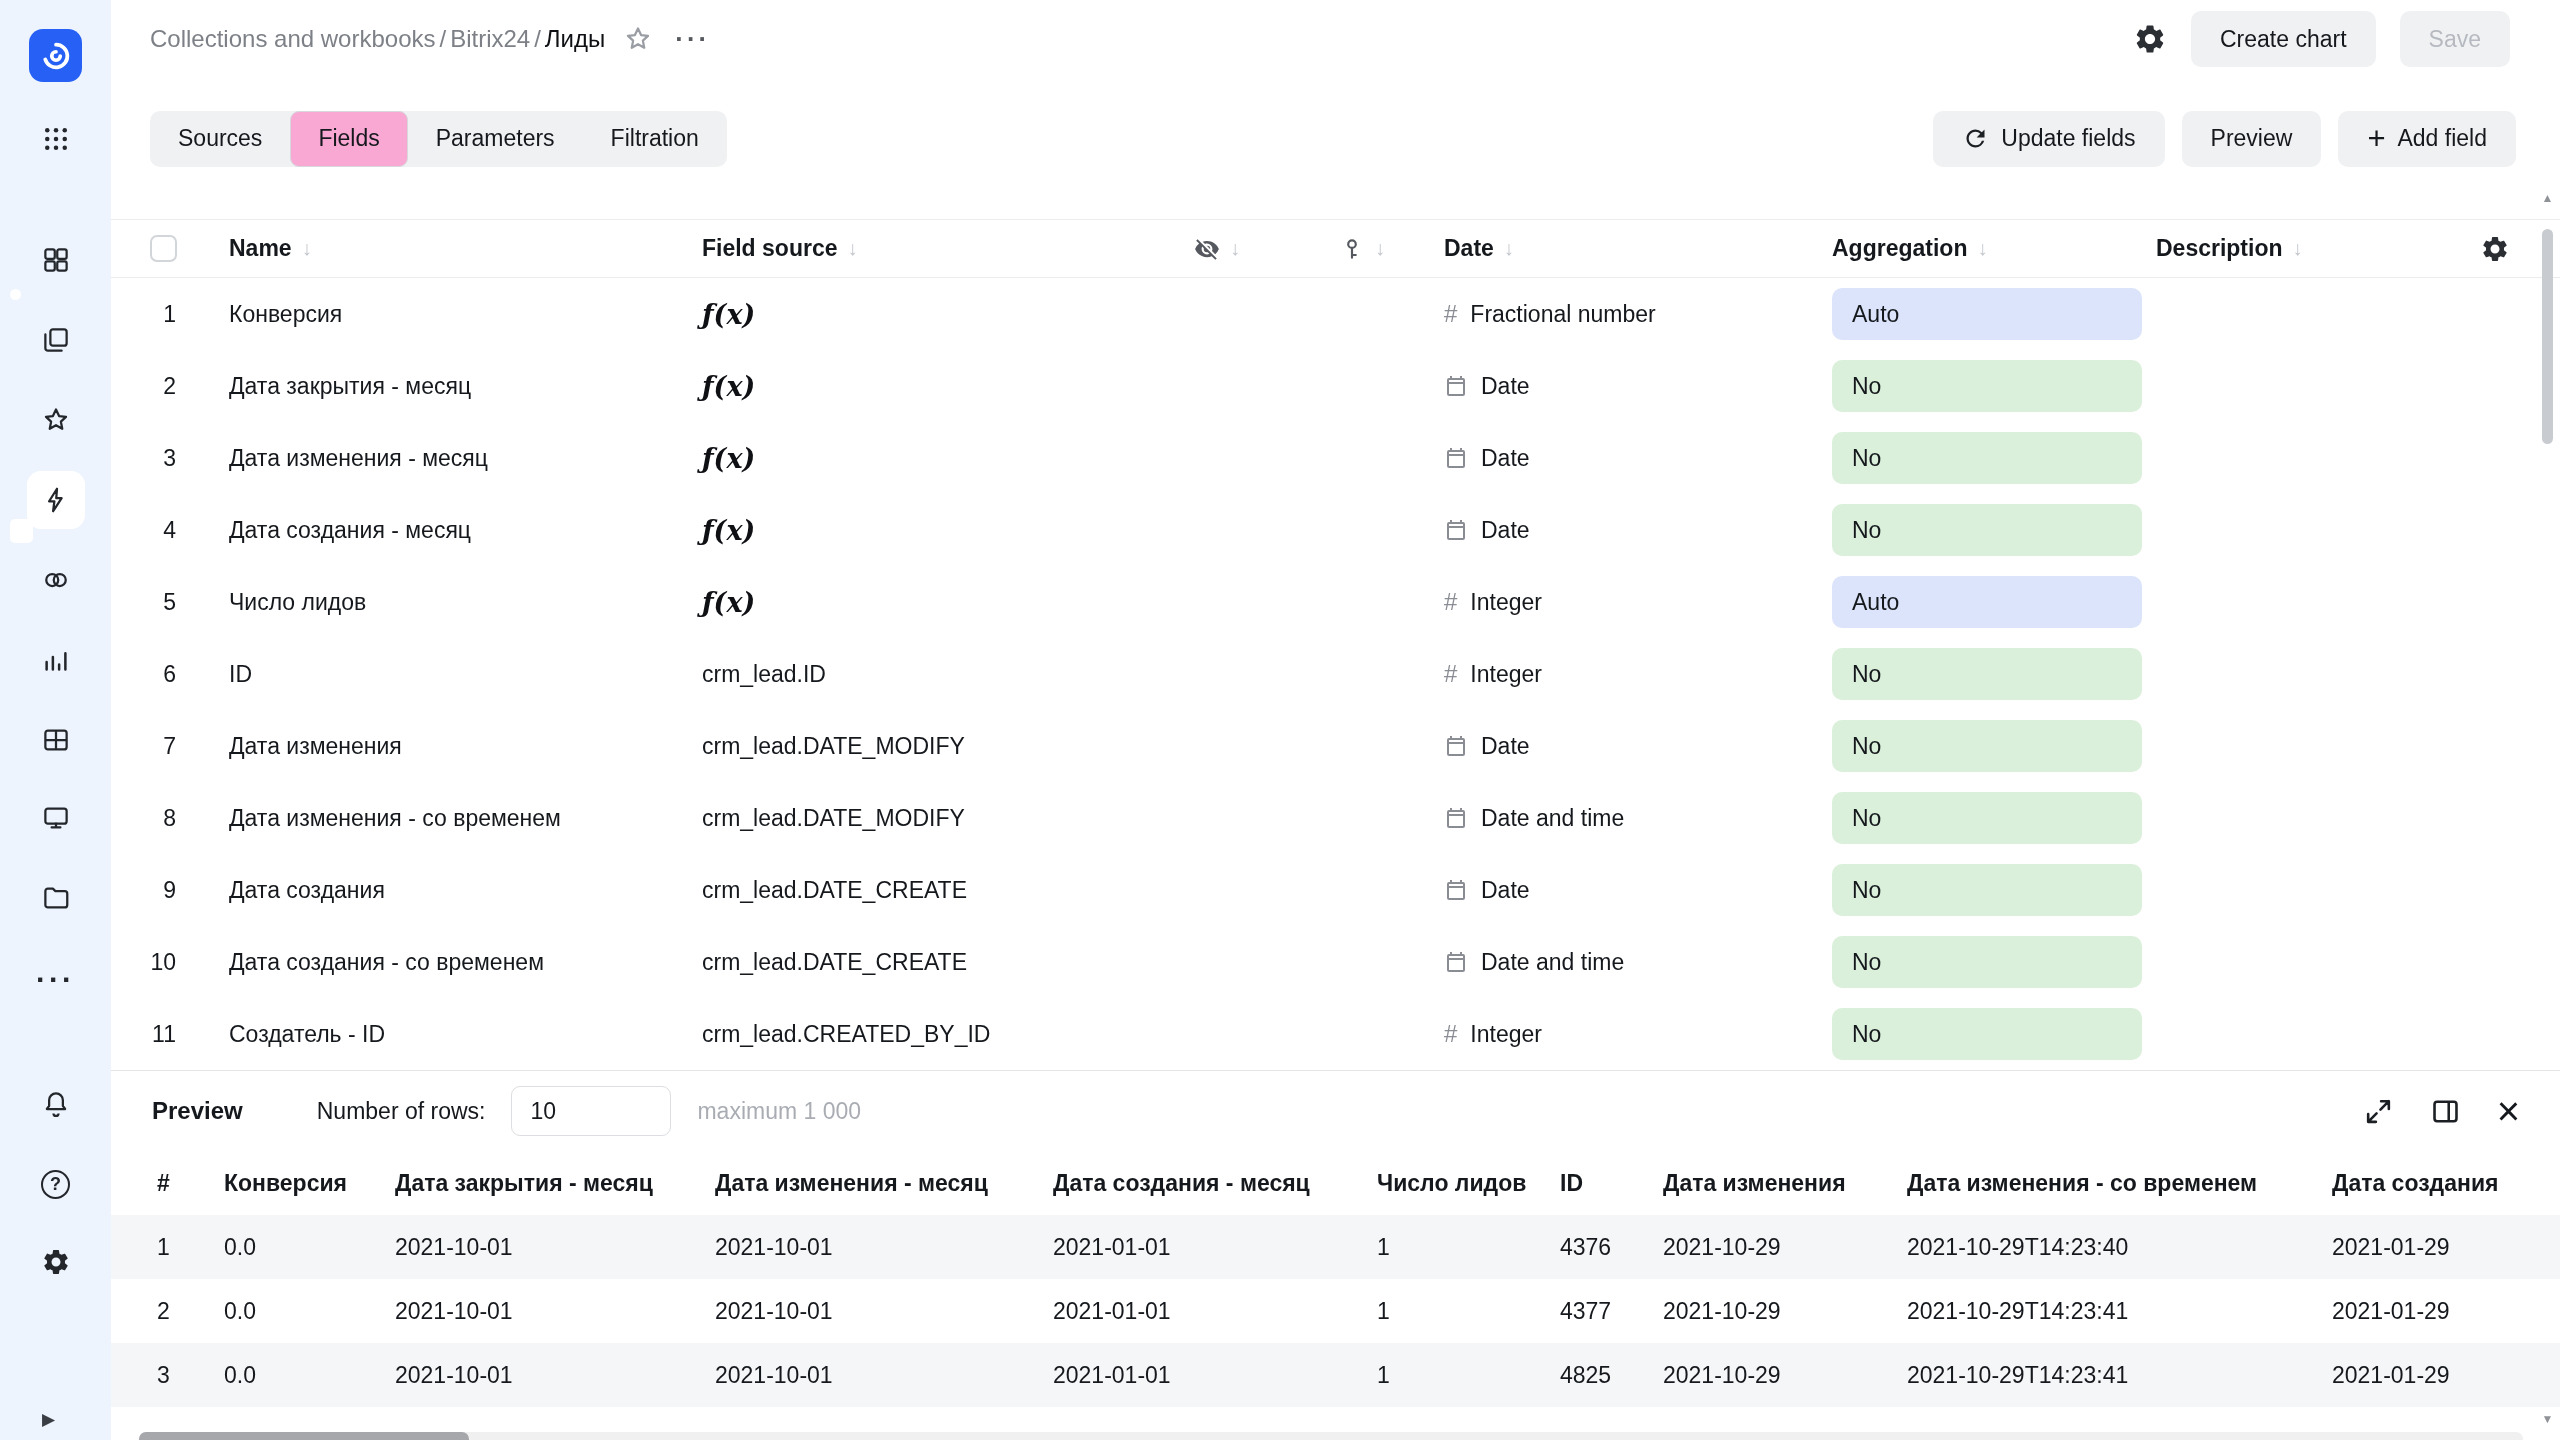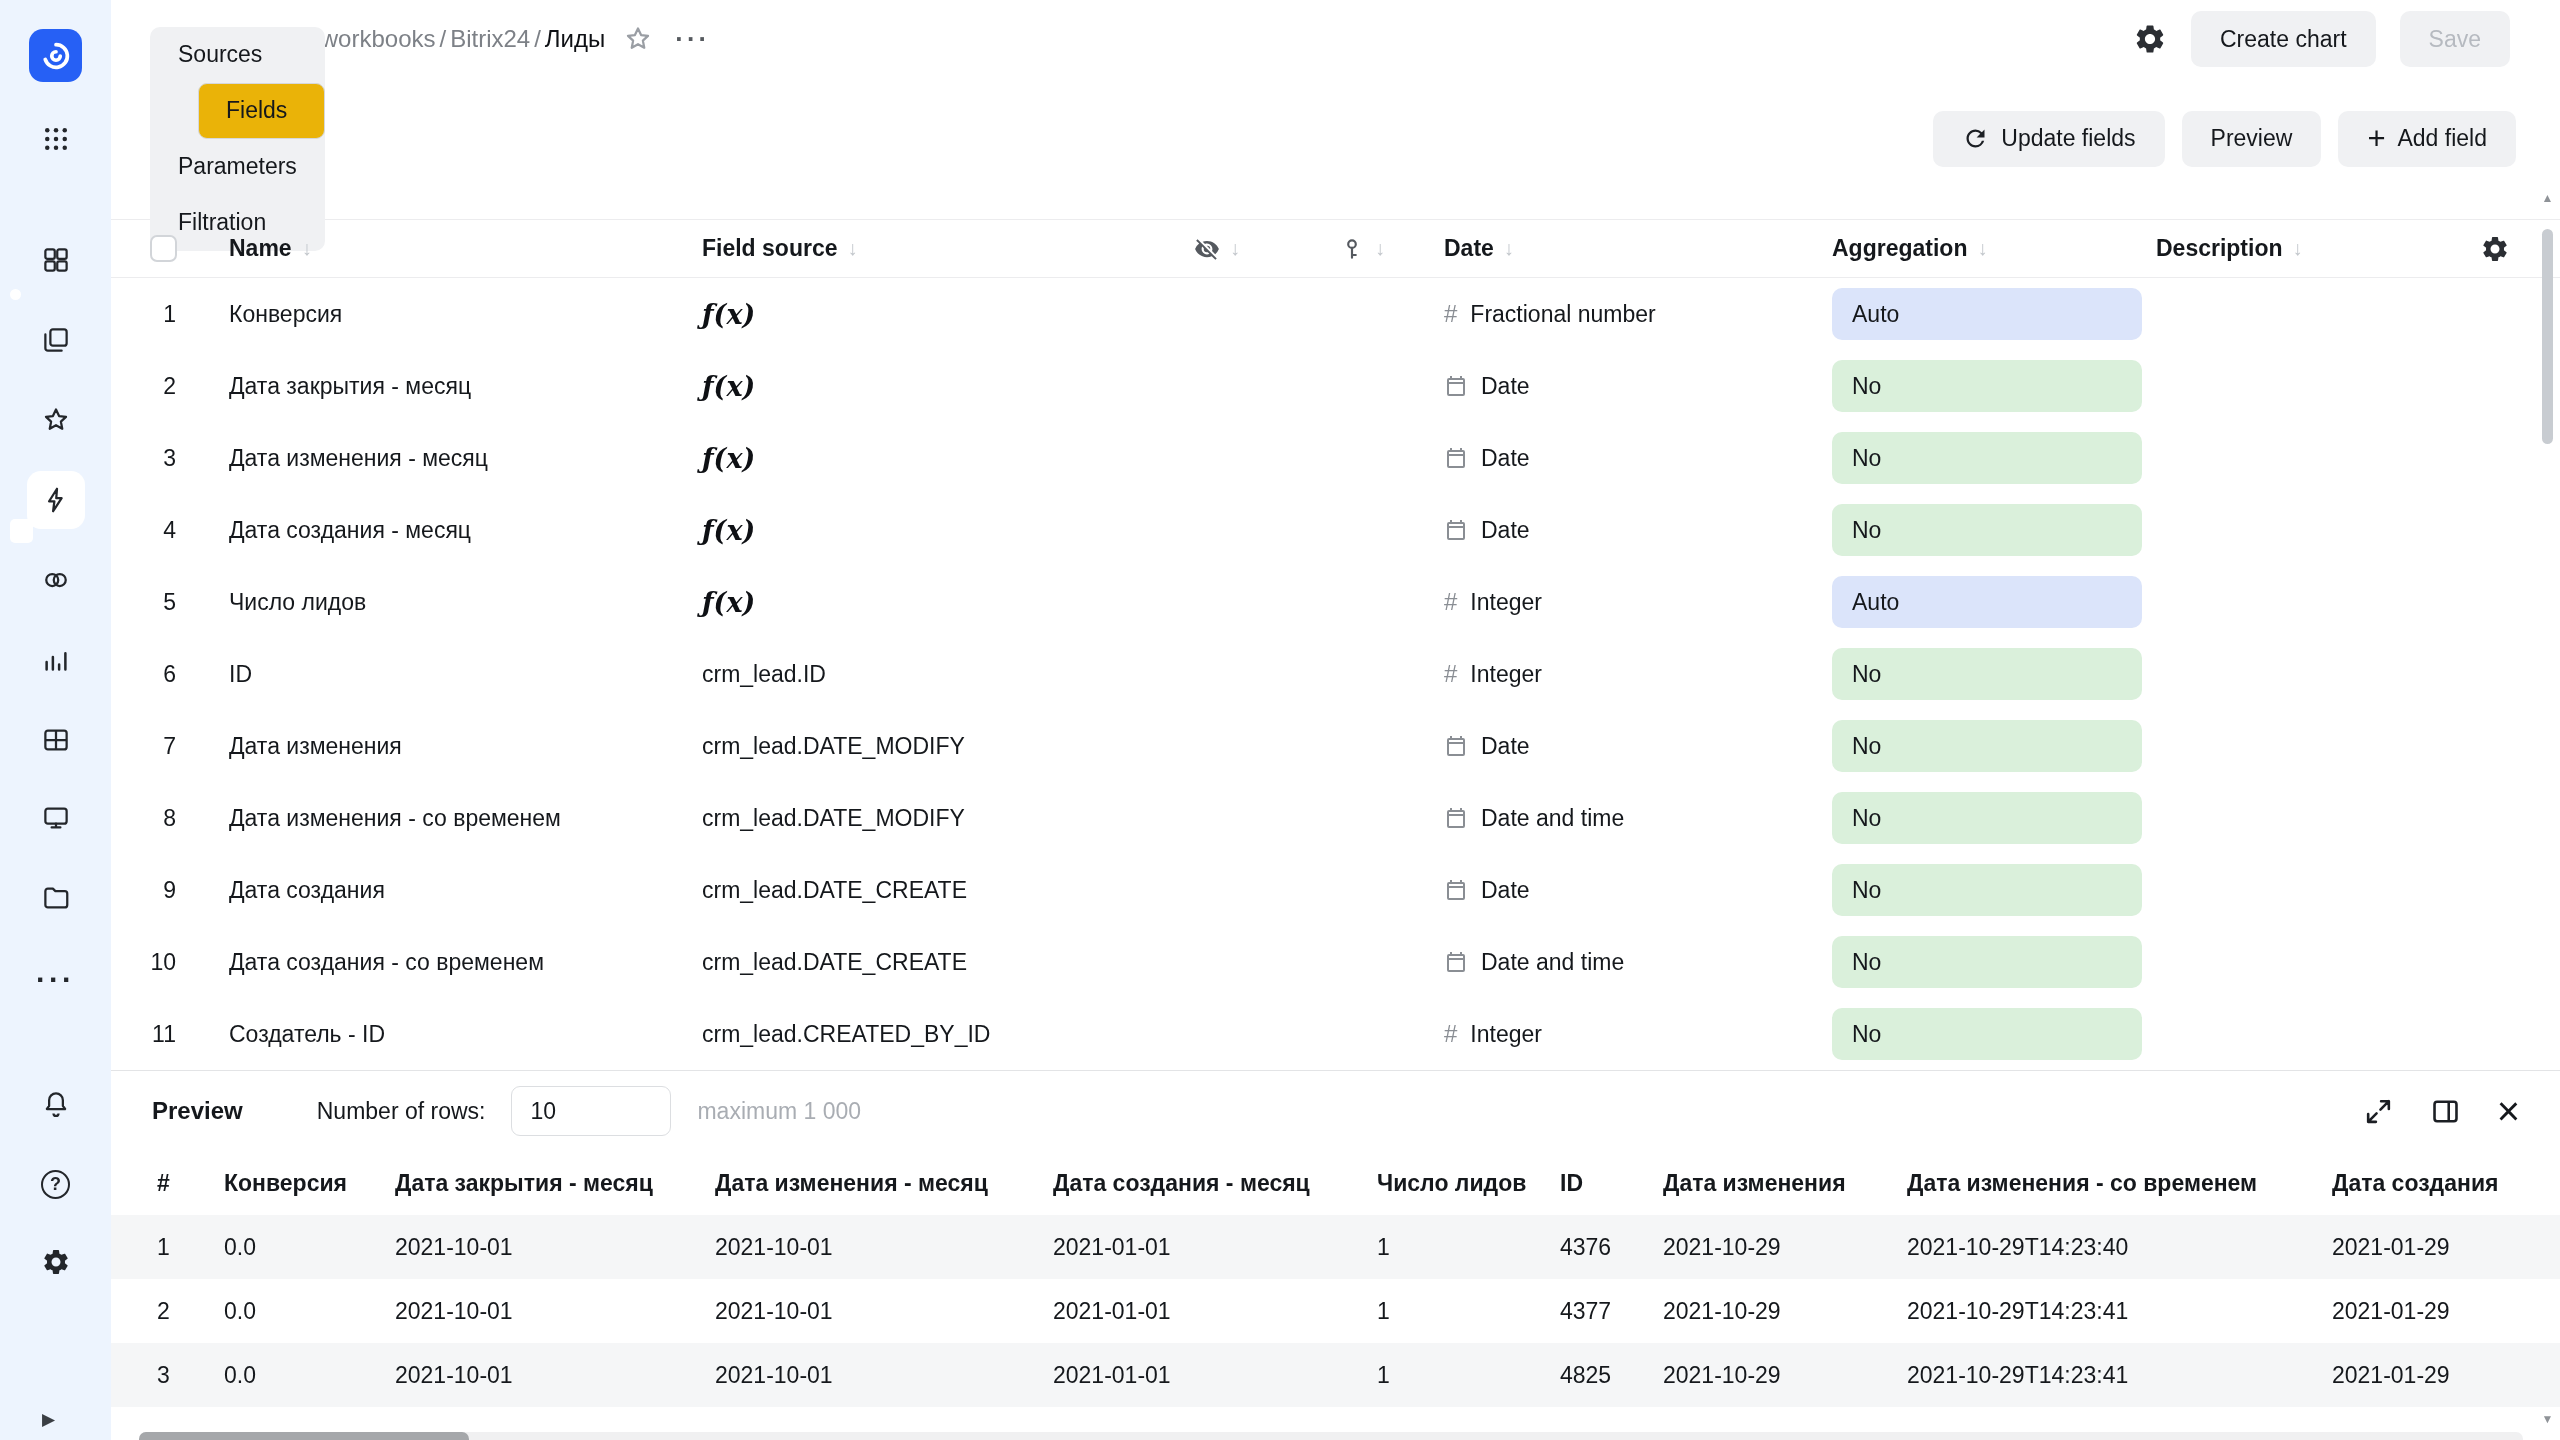--- a/index.html
+++ b/index.html
@@ -37,24 +37,24 @@
   .bc-star svg { width:30px; height:30px; }
   .bc-more { margin-left:18px; background:none; border:none; font-size:26px; font-weight:700; letter-spacing:3px; color:#55595e; cursor:pointer; }
   .topbar-right { margin-left:auto; display:flex; align-items:center; gap:24px; }
   .iconbtn { background:none; border:none; display:flex; align-items:center; justify-content:center; cursor:pointer; }
   .btn { display:inline-flex; align-items:center; gap:12px; height:56px; padding:4px 29px;
          background:#f0f1f3; border:none; border-radius:10px; font-size:23px; color:#15181c; cursor:pointer; }
   .btn.disabled { color:#b6bac0; cursor:default; }
 
   
   .toolbar { height:121px; display:flex; align-items:center; padding:0 44px 0 39px; }
-  .tabs { display:flex; background:#f0f1f3; border-radius:10px;flex-direction:column; }
+  .tabs { display:flex; background:#f0f1f3; border-radius:10px; }
   .tab { height:56px; padding:0 27px; display:flex; align-items:center; background:transparent; border:1px solid transparent;
          border-radius:9px; font-size:23px; color:#15181c; cursor:pointer; }
-  .tab.active { background:#eab308; border-color:#d6d8db;margin-left:48px; }
+  .tab.active { background:#f9a8d4; border-color:#d6d8db; }
   .toolbar-right { margin-left:auto; display:flex; align-items:center; gap:17px; }
   .btn svg { width:27px; height:27px; }
   .plus-glyph { font-size:31px; line-height:27px; font-weight:400; }
   .search-input { width:434px; height:56px; border:1px solid #d9dbde; border-radius:10px; padding:0 22px;
                   font-size:23px; color:#15181c; outline:none; font-family:inherit; }
   .search-input::placeholder { color:#b3b7bd; }
 
   
   .fields { height:851px; overflow:hidden;margin-top:20px; }
   .fgrid { display:grid; grid-template-columns:79px 473px 492px 145px 105px 388px 324px 250px 1fr;

